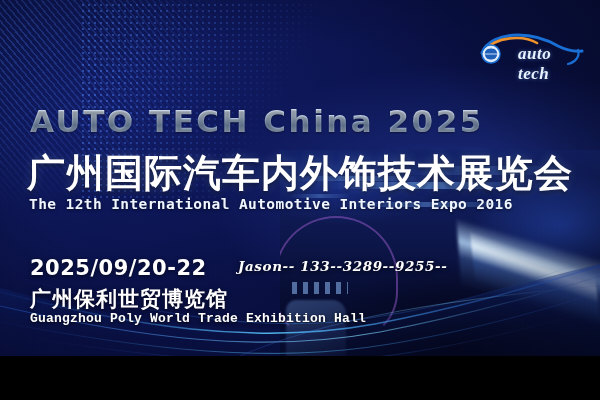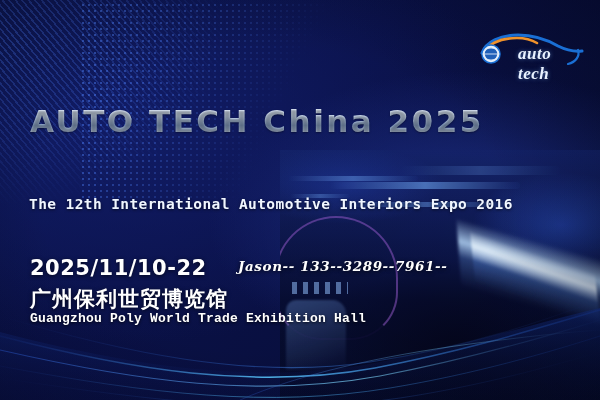--- a/index.html
+++ b/index.html
@@ -3,21 +3,21 @@
 <meta charset="utf-8">
 <style>
   html, body {
     margin: 0;
     padding: 0;
     background: #000;
   }
   #poster {
     position: relative;
     width: 600px;
-    height: 400px;
+    height: 356px;
     overflow: hidden;
     background: #b91c1c;
     font-family: "Liberation Sans", sans-serif;
     -webkit-font-smoothing: antialiased;
   }
 
   
   .bg-base {
     position: absolute;
     inset: 0;
@@ -331,21 +331,22 @@
       <path d="M104,24 C106,30 102,36 94,38" stroke="#1a6fd4" stroke-width="2.2" fill="none" stroke-linecap="round"></path>
 
       <circle cx="17" cy="28" r="9" fill="#e8f1fb" stroke="#1a6fd4" stroke-width="1.6"></circle>
       <circle cx="17" cy="28" r="6.2" fill="#1f5fb8"></circle>
       <path d="M11,28 h12 M17,22 a8,6 0 0 1 0,12 a8,6 0 0 1 0,-12" stroke="#dfeaf8" stroke-width="0.9" fill="none"></path>
     </svg>
     <div class="logo-text">auto tech</div>
   </div>
 
   <div class="title-en">AUTO TECH China 2025</div>
+  <div class="title-cn">广州国际汽车内外饰技术展览会</div>
   <div class="subtitle-en">The 12th International Automotive Interiors Expo 2016</div>
 
-  <div class="date">2025/11/10-22</div>
+  <div class="date">2025/09/20-22</div>
   <div class="venue-cn">广州保利世贸博览馆</div>
   <div class="venue-en">Guangzhou Poly World Trade Exhibition Hall</div>
 
-  <div class="contact contact-1">Jason-- 133--3289--7961--</div>
+  <div class="contact contact-1">Jason-- 133--3289--9255--</div>
 
 </div>
 
 </body></html>

